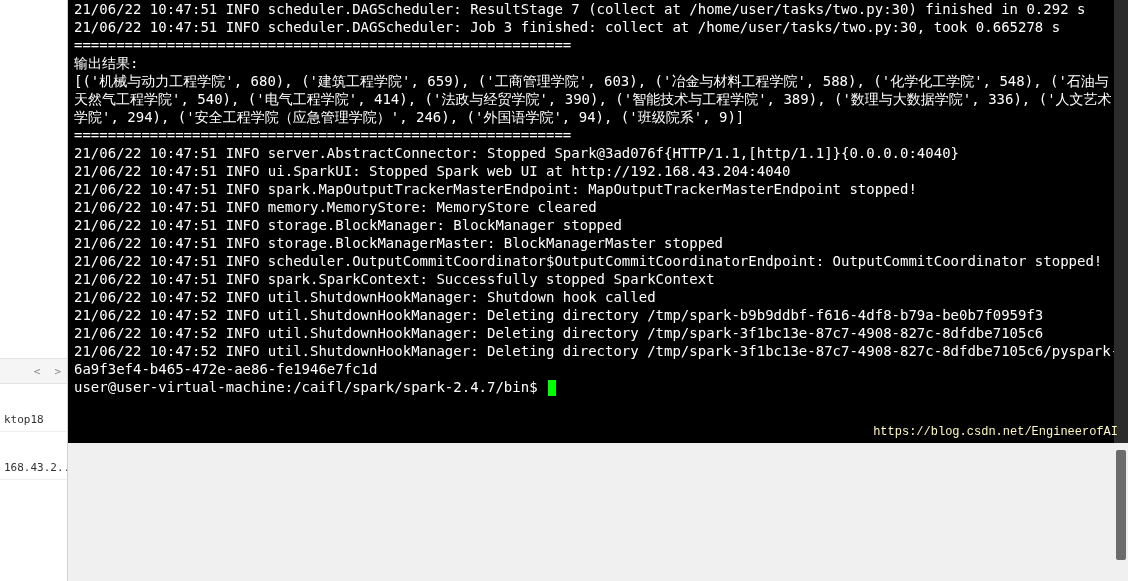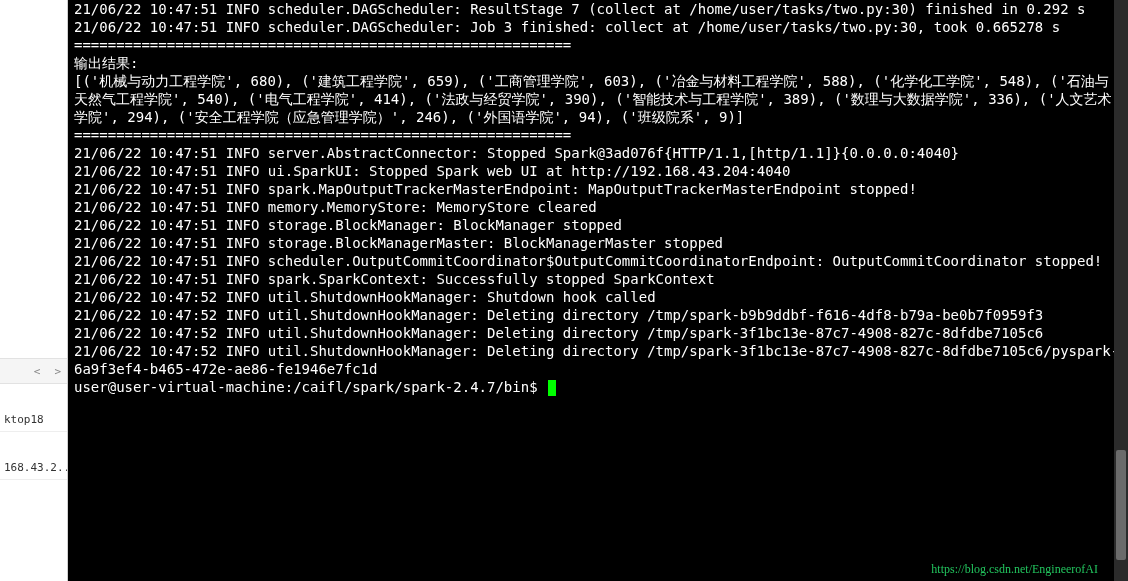--- a/index.html
+++ b/index.html
@@ -37,21 +37,21 @@
     border-bottom: 1px solid #eee;
     white-space: nowrap;
     overflow: hidden;
     text-overflow: clip;
     margin-top: 24px;
   }
 
   
   .termwrap {
     flex: 1;
-    height: 581px;
+    height: 443px;
     background: #000;
     position: relative;
     padding: 0 6px 0 6px;
   }
   .term {
     color: #ffffff;
     font-size: 14px;
     line-height: 18px;
     white-space: pre-wrap;
     word-break: break-all;
@@ -81,25 +81,25 @@
     left: 2px;
     width: 10px;
     top: 450px;
     height: 110px;
     background: #6b6b6b;
     border-radius: 2px;
   }
 
   .watermark {
     position: absolute;
-    right: 30px;
+    right: 10px;
     bottom: 4px;
     font-size: 12px;
-    color: #22c55e;
-    font-family: Liberation Serif, serif;
+    color: #fef9c3;
+    font-family: Liberation Mono, monospace;
   }
 </style>
 </head>
 <body>
 
 <div class="side">
   <div class="spacer-top"></div>
   <div class="navrow">
     <span>&lt;</span>
     <span>&gt;</span>

